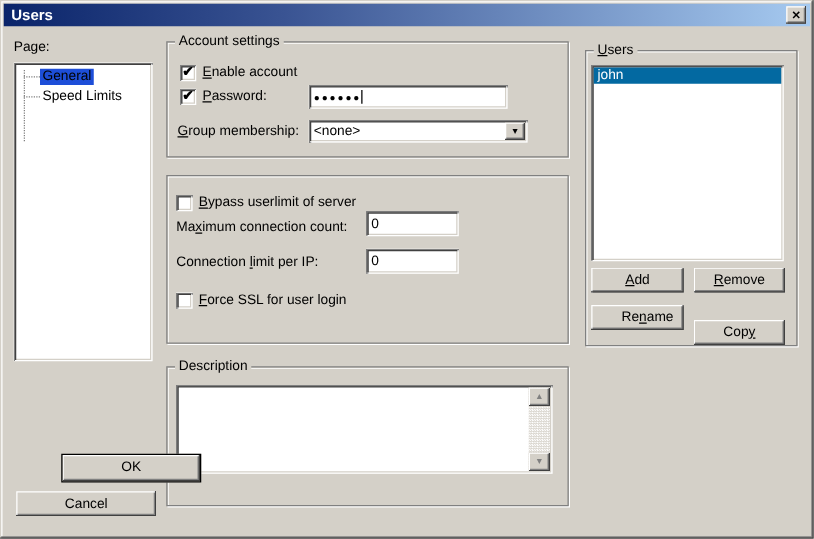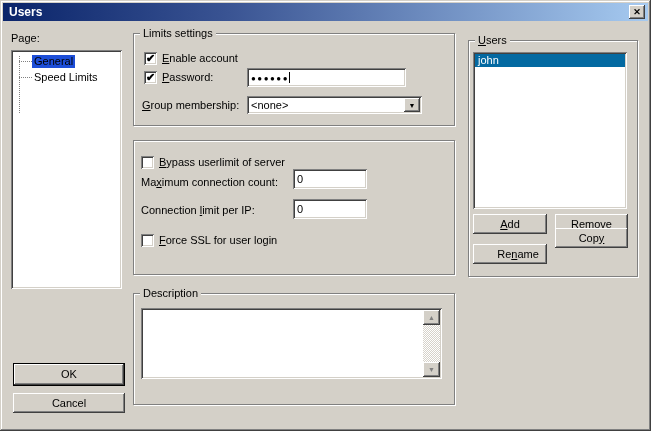--- a/index.html
+++ b/index.html
@@ -41,21 +41,21 @@
     box-shadow: inset 1px 1px 0 #808080, inset -1px -1px 0 #FFFFFF,
                 inset 2px 2px 0 #404040, inset -2px -2px 0 #D4D0C8;
     display: flex; align-items: center; justify-content: center; }
   .checkbox .check { visibility: hidden; font-size: 11px; font-weight: bold; line-height: 1; margin-top: -1px; }
   .checkbox.checked .check { visibility: visible; }
 
   .btn { position: absolute; background: #D4D0C8;
     box-shadow: inset -1px -1px 0 #404040, inset 1px 1px 0 #FFFFFF,
                 inset -2px -2px 0 #808080, inset 2px 2px 0 #D4D0C8;
     display: flex; align-items: center; justify-content: center; line-height: 13px; }
-  .btn.default { border: 1px solid #000000; }
+  .btn.default { border: 1px solid #000000; margin-left: 36px; }
 
   .field { padding-left: 4px; display: flex; align-items: center; line-height: 13px; }
   .pwdots { font-size: 8px; font-weight: bold; letter-spacing: 1.5px; margin-top: 1px; }
   .caret { width: 1px; height: 11px; background: #000; margin-left: 0px; }
 
   .combo-arrow { position: absolute; right: 2px; top: 2px; bottom: 2px; width: 16px; background: #D4D0C8;
     box-shadow: inset -1px -1px 0 #404040, inset 1px 1px 0 #FFFFFF, inset -2px -2px 0 #808080;
     display: flex; align-items: center; justify-content: center; }
   .combo-arrow span { font-size: 7px; line-height: 1; }
 
@@ -98,21 +98,21 @@
     <div class="tree-vline"></div>
     <div class="tree-item">
       <span class="tlbl selected">General</span>
     </div>
     <div class="tree-item">
       <span class="tlbl">Speed Limits</span>
     </div>
   </div>
 
   <div class="group" style="left:133px; top:33px; width:322px; height:93px;">
-    <span class="legend">Limits settings</span>
+    <span class="legend">Account settings</span>
   </div>
   <span class="checkbox checked" style="left:144px; top:52px;">
     <span class="check">✔</span>
   </span>
   <div class="lbl" style="left:162px; top:52px;"><u>E</u>nable account</div>
   <span class="checkbox checked" style="left:144px; top:71px;">
     <span class="check">✔</span>
   </span>
   <div class="lbl" style="left:162px; top:71px;"><u>P</u>assword:</div>
   <div class="sunken field" style="left:247px; top:68px; width:159px; height:19px;">
@@ -170,21 +170,21 @@
   </div>
   <div class="btn" style="left:473px; top:214px; width:74px; height:20px;">
     <span><u>A</u>dd</span>
   </div>
   <div class="btn" style="left:555px; top:214px; width:73px; height:20px;">
     <span><u>R</u>emove</span>
   </div>
   <div class="btn" style="left:473px; top:244px; width:74px; height:20px;padding-left:16px;">
     <span>Re<u>n</u>ame</span>
   </div>
-  <div class="btn" style="left:555px; top:228px; width:73px; height:20px;">
+  <div class="btn" style="left:555px; top:256px; width:73px; height:20px;">
     <span>Cop<u>y</u></span>
   </div>
 
   <div class="btn default" style="left:13px; top:363px; width:112px; height:23px;">
     <span>OK</span>
   </div>
   <div class="btn" style="left:13px; top:393px; width:112px; height:20px;">
     <span>Cancel</span>
   </div>
 

